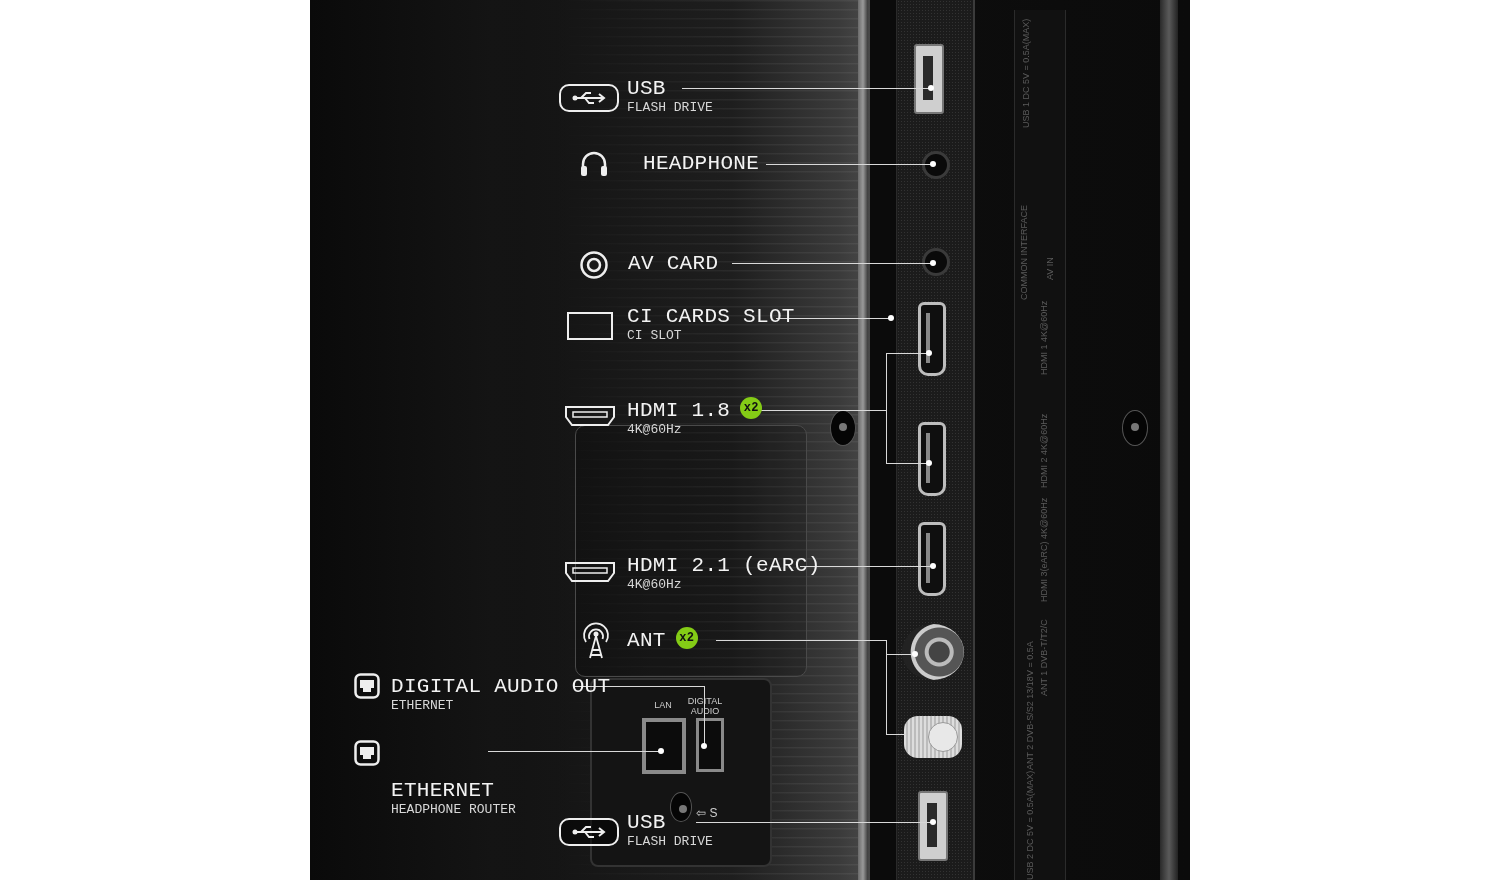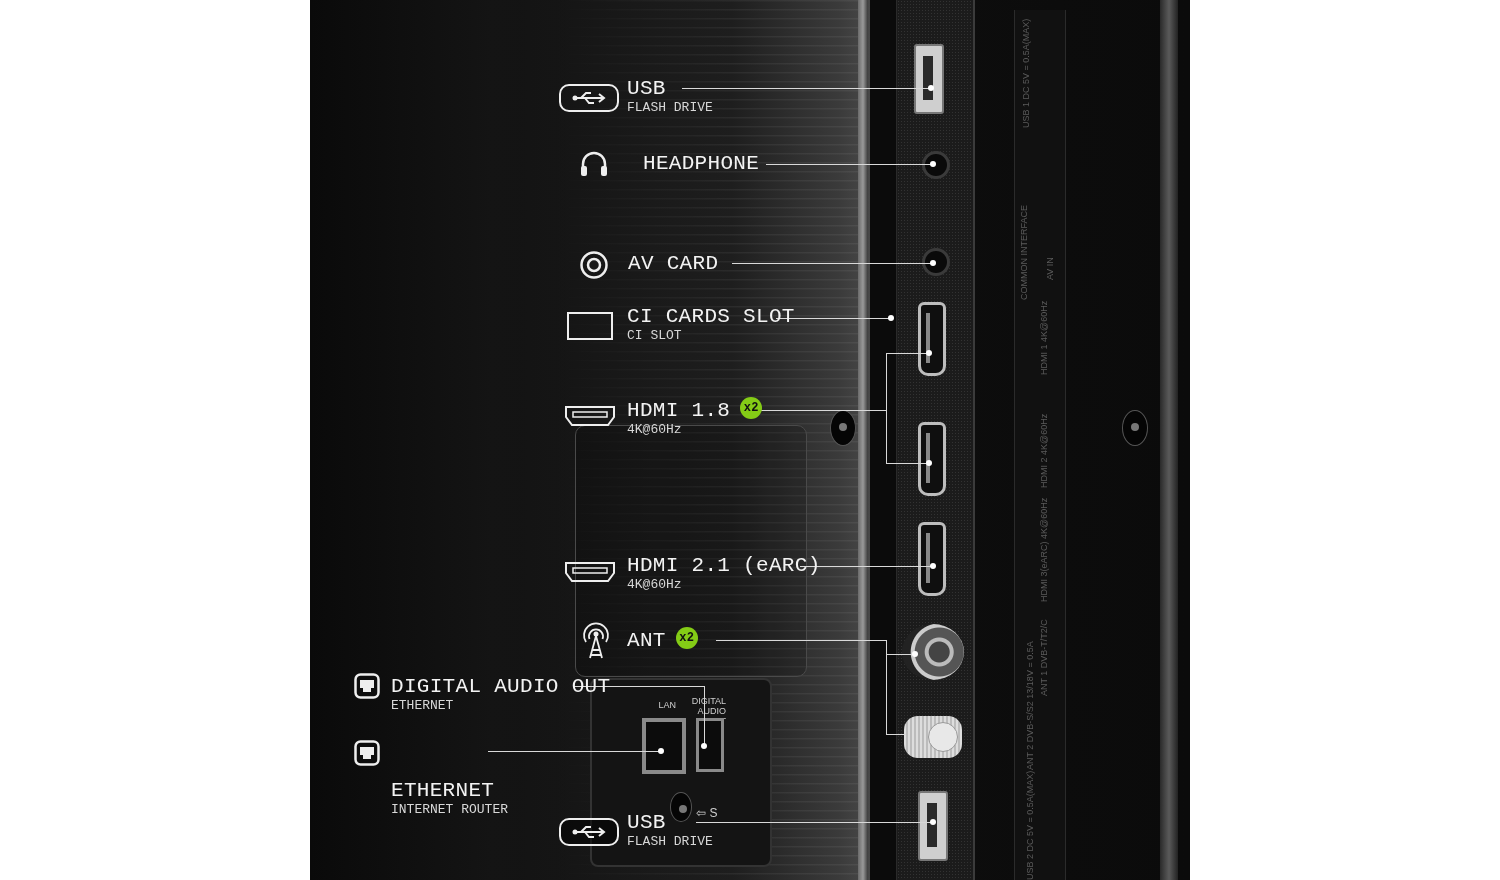--- a/index.html
+++ b/index.html
@@ -37,21 +37,21 @@
   .usb-port { position:absolute; width:26px; height:66px; background:#cfcfcf; border:2px solid #777; border-radius:3px; }
   .usb-port::before { content:""; position:absolute; left:7px; top:10px; width:10px; height:44px; background:#2a2a2a; }
   .jack { position:absolute; width:22px; height:22px; border-radius:50%; background:#0a0a0a; border:3px solid #3a3a3a; }
   .hdmi { position:absolute; width:22px; height:68px; border:3px solid #bdbdbd; border-radius:6px 6px 10px 10px; background:#0f0f0f; }
   .hdmi::before { content:""; position:absolute; left:5px; top:8px; width:4px; height:50px; background:#888; }
   .coax { position:absolute; width:62px; height:56px; border-radius:50%; background:radial-gradient(circle at 60% 50%, #444 0 10px, #bbb 11px 14px, #555 15px 24px, #ccc 25px 28px, #222 29px); }
   .fconn { position:absolute; width:58px; height:42px; border-radius:14px; background:repeating-linear-gradient(90deg,#ddd 0 2px,#bcbcbc 2px 4px); }
   .fconn::after { content:""; position:absolute; right:4px; top:6px; width:28px; height:28px; border-radius:50%; background:#e8e8e8; border:1px solid #999; }
   .lan { position:absolute; width:36px; height:48px; background:#0c0c0c; border:4px solid #8a8a8a; }
   .optical { position:absolute; width:22px; height:48px; background:#0c0c0c; border:3px solid #8a8a8a; }
-  .small-label { position:absolute; color:#cfcfcf; font-size:9px; text-align:right; line-height:10px; font-family:"Liberation Sans Narrow","Liberation Sans",sans-serif; }
+  .small-label { position:absolute; color:#cfcfcf; font-size:9px; text-align:center; line-height:10px; font-family:"Liberation Sans Narrow","Liberation Sans",sans-serif; }
 
   
   .lbl { position:absolute; color:#f3f3f3; white-space:nowrap;font-family:Liberation Mono, monospace; }
   .lbl .t { font-size:21px; letter-spacing:0.3px; display:block; line-height:22px; }
   .lbl .s { font-size:13px; color:#d8d8d8; display:block; line-height:13px; margin-top:1px; }
   .badge { display:inline-block; width:22px; height:22px; border-radius:50%; background:#84cc16; color:#111;
            font-size:12px; font-weight:bold; text-align:center; line-height:22px; vertical-align:middle; margin-left:10px; position:relative; top:-2px; }
   .line { position:absolute; background:#d9d9d9; }
   .hl { height:1px; }
   .vl { width:1px; }
@@ -203,21 +203,21 @@
   <span class="t">DIGITAL AUDIO OUT</span>
   <span class="s">ETHERNET</span>
 </div>
 
 <svg class="ico" style="left:354px;top:740px;" width="26" height="26">
   <rect x="1.5" y="1.5" width="23" height="23" rx="5" fill="none" stroke="#eee" stroke-width="2.5"></rect>
   <path d="M6 7 H20 V15 H17 V19 H9 V15 H6 Z" fill="#eee"></path>
 </svg>
 <div class="lbl" style="left:391px;top:780px;">
   <span class="t">ETHERNET</span>
-  <span class="s">INTERNET ROUTER</span>
+  <span class="s">HEADPHONE ROUTER</span>
 </div>
 
 <svg class="ico" style="left:559px;top:818px;" width="60" height="28">
   <rect x="1" y="1" width="58" height="26" rx="9" fill="rgba(0,0,0,0.5)" stroke="#eee" stroke-width="2"></rect>
   <path d="M16 14 H44 M40 10 L45 14 L40 18 M22 14 L27 9 H32 M26 14 L30 19 H35" stroke="#eee" stroke-width="2" fill="none"></path>
   <circle cx="16" cy="14" r="2.5" fill="#eee"></circle>
 </svg>
 <div class="lbl" style="left:627px;top:812px;">
   <span class="t">USB</span>
   <span class="s">FLASH DRIVE</span>

